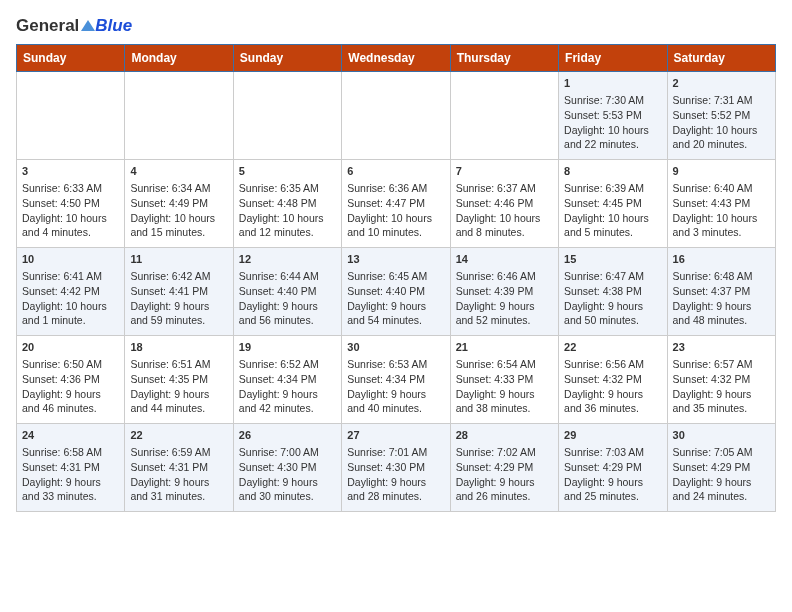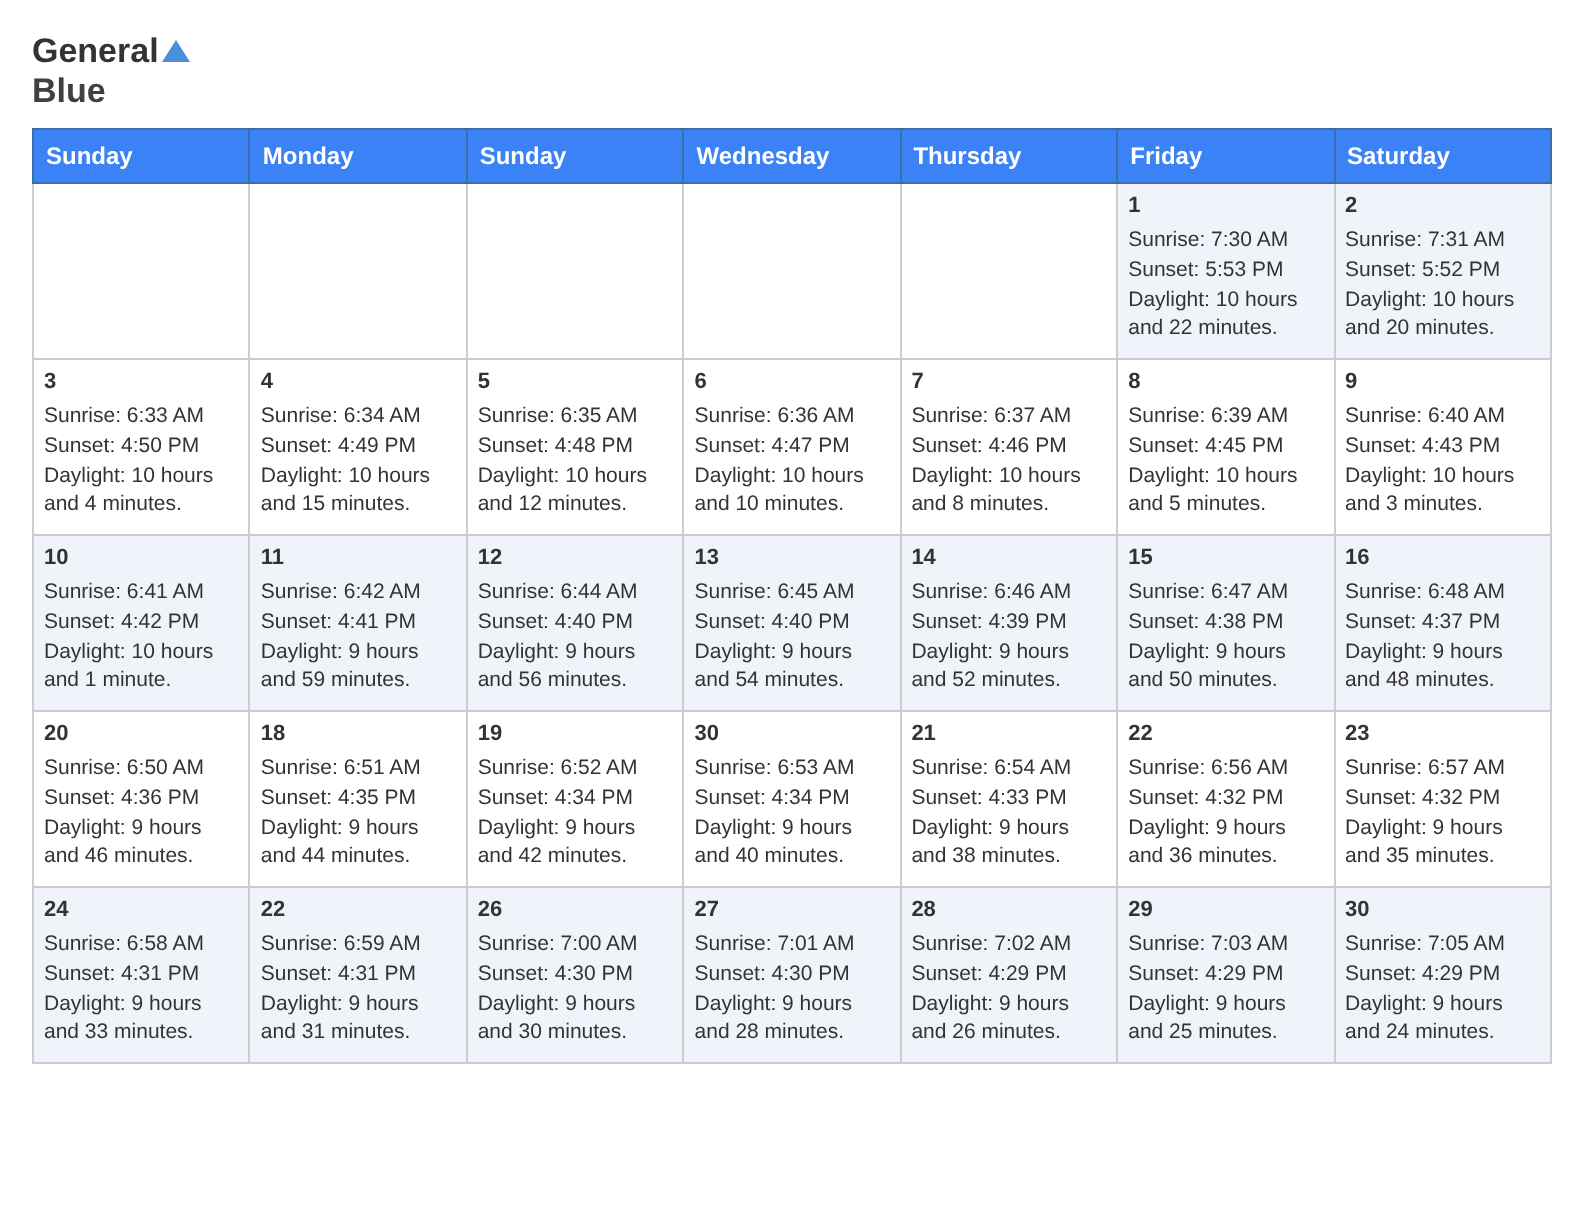--- a/index.html
+++ b/index.html
@@ -11,42 +11,42 @@
       padding: 16px;
     }
     .header-area {
       display: flex;
       justify-content: space-between;
       align-items: flex-start;
       margin-bottom: 8px;
     }
     .logo {
       display: flex;
-      flex-direction: column;
+      flex-direction: row;
       align-items: flex-start;
     }
     .title-area {
       text-align: right;
     }
     .month-title {
       font-size: 32px;
       font-weight: bold;
       color: #333;
     }
     .location {
       font-size: 14px;
       color: #555;
     }
     .calendar-table {
       width: 100%;
       border-collapse: collapse;
       font-size: 11px;
     }
     .calendar-table thead tr th {
-      background: #3b82f6;
+      background: #c2410c;
       color: #fff;
       text-align: left;
       padding: 6px 6px;
       font-size: 12px;
       font-weight: bold;
       border: 1px solid #3a6fa8;
     }
     .calendar-table tbody tr td {
       border: 1px solid #ccc;
       vertical-align: top;
@@ -90,21 +90,22 @@
       height: 0;
       border-left: 7px solid transparent;
       border-right: 7px solid transparent;
       border-bottom: 11px solid #4a90d9;
       vertical-align: middle;
       margin-bottom: 2px;
     }
     .logo-text-blue {
       font-size: 17px;
       font-weight: bold;
-      color: #404040;
+      color: #1d4ed8;
+      font-style: italic;
     }
   </style>
 </head>
 <body>
 
 <div class="header-area">
   <div class="logo">
     <div class="logo-row">
       <span class="logo-text-general">General</span>
       <span class="logo-triangle"></span>

